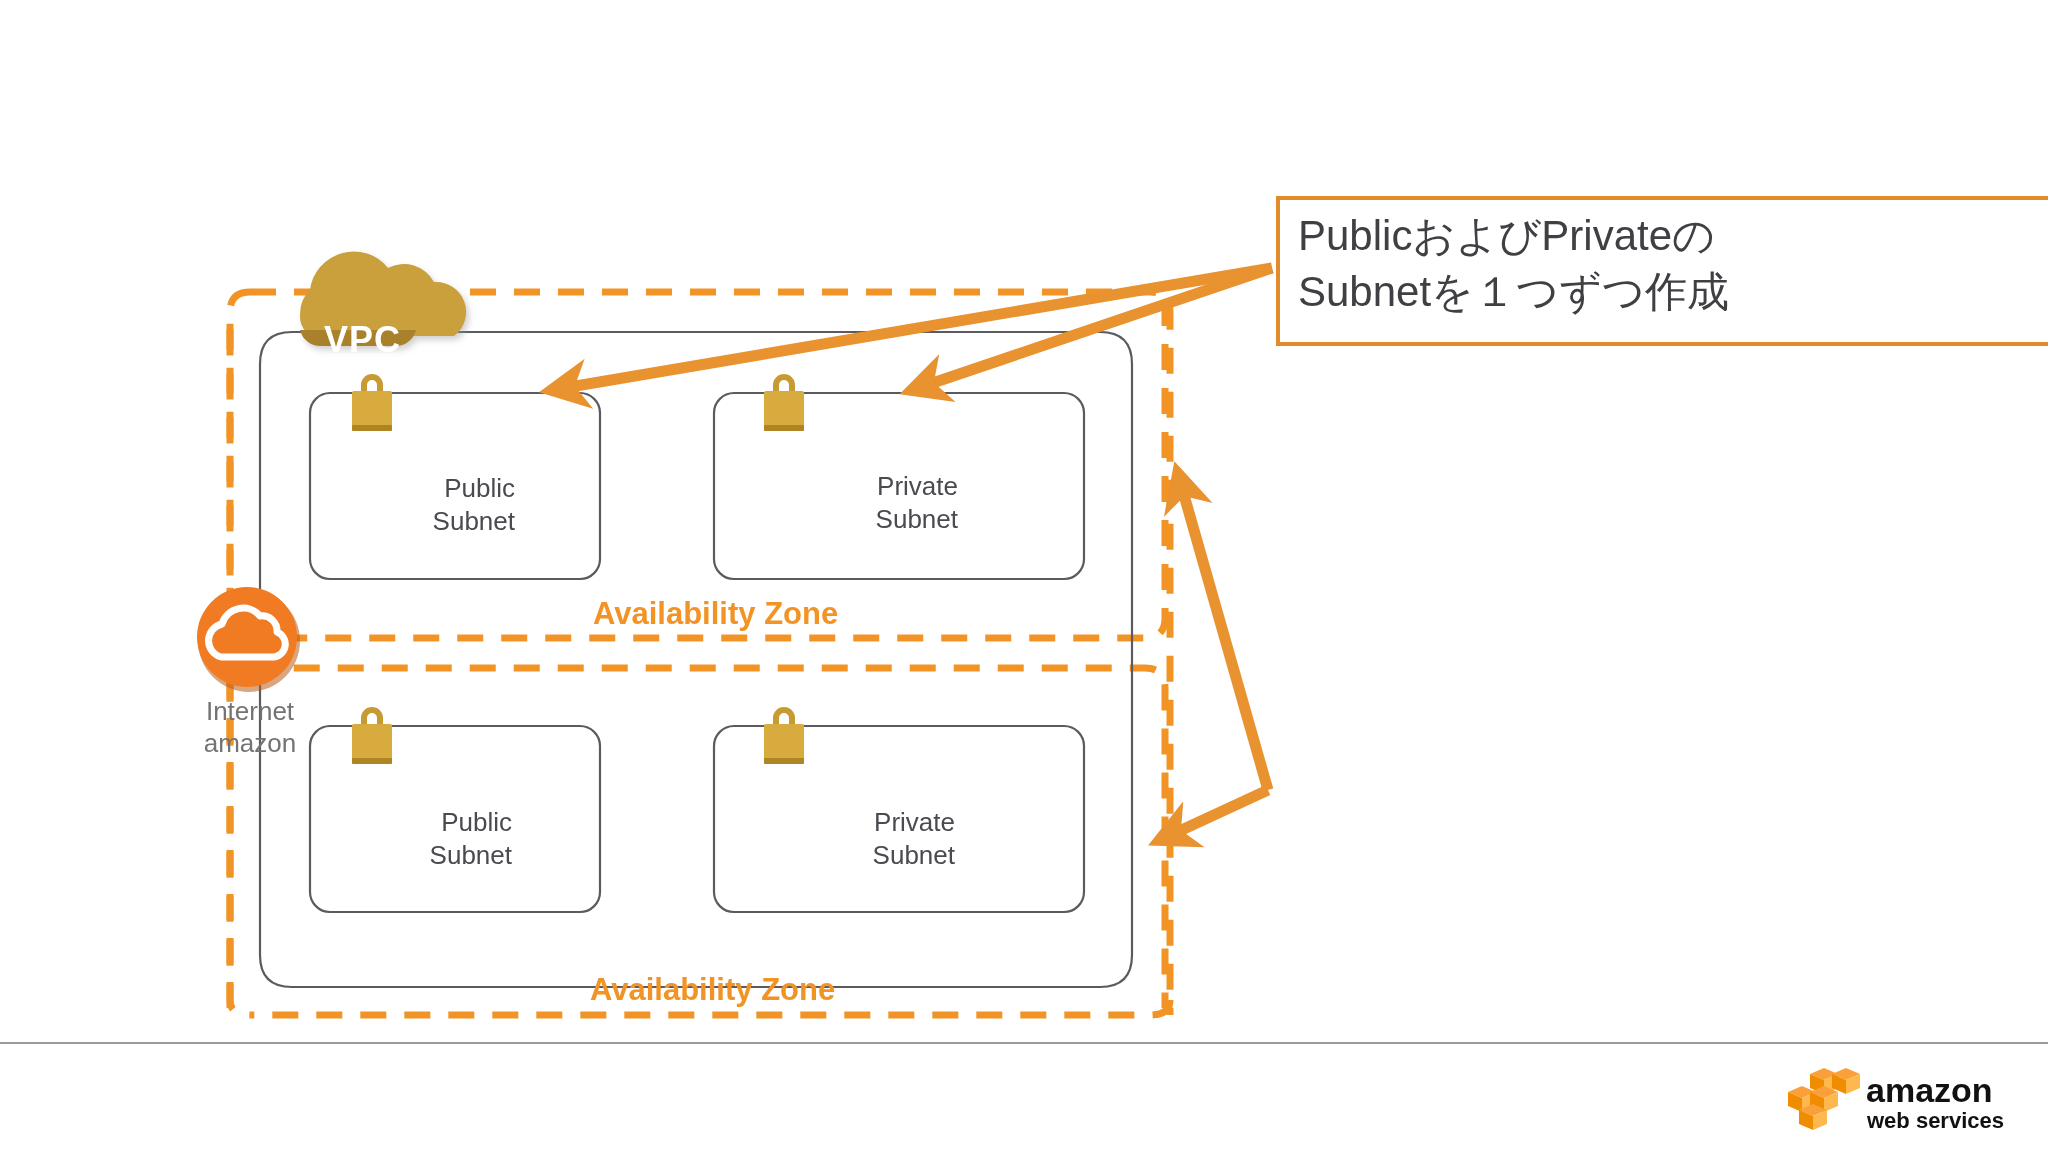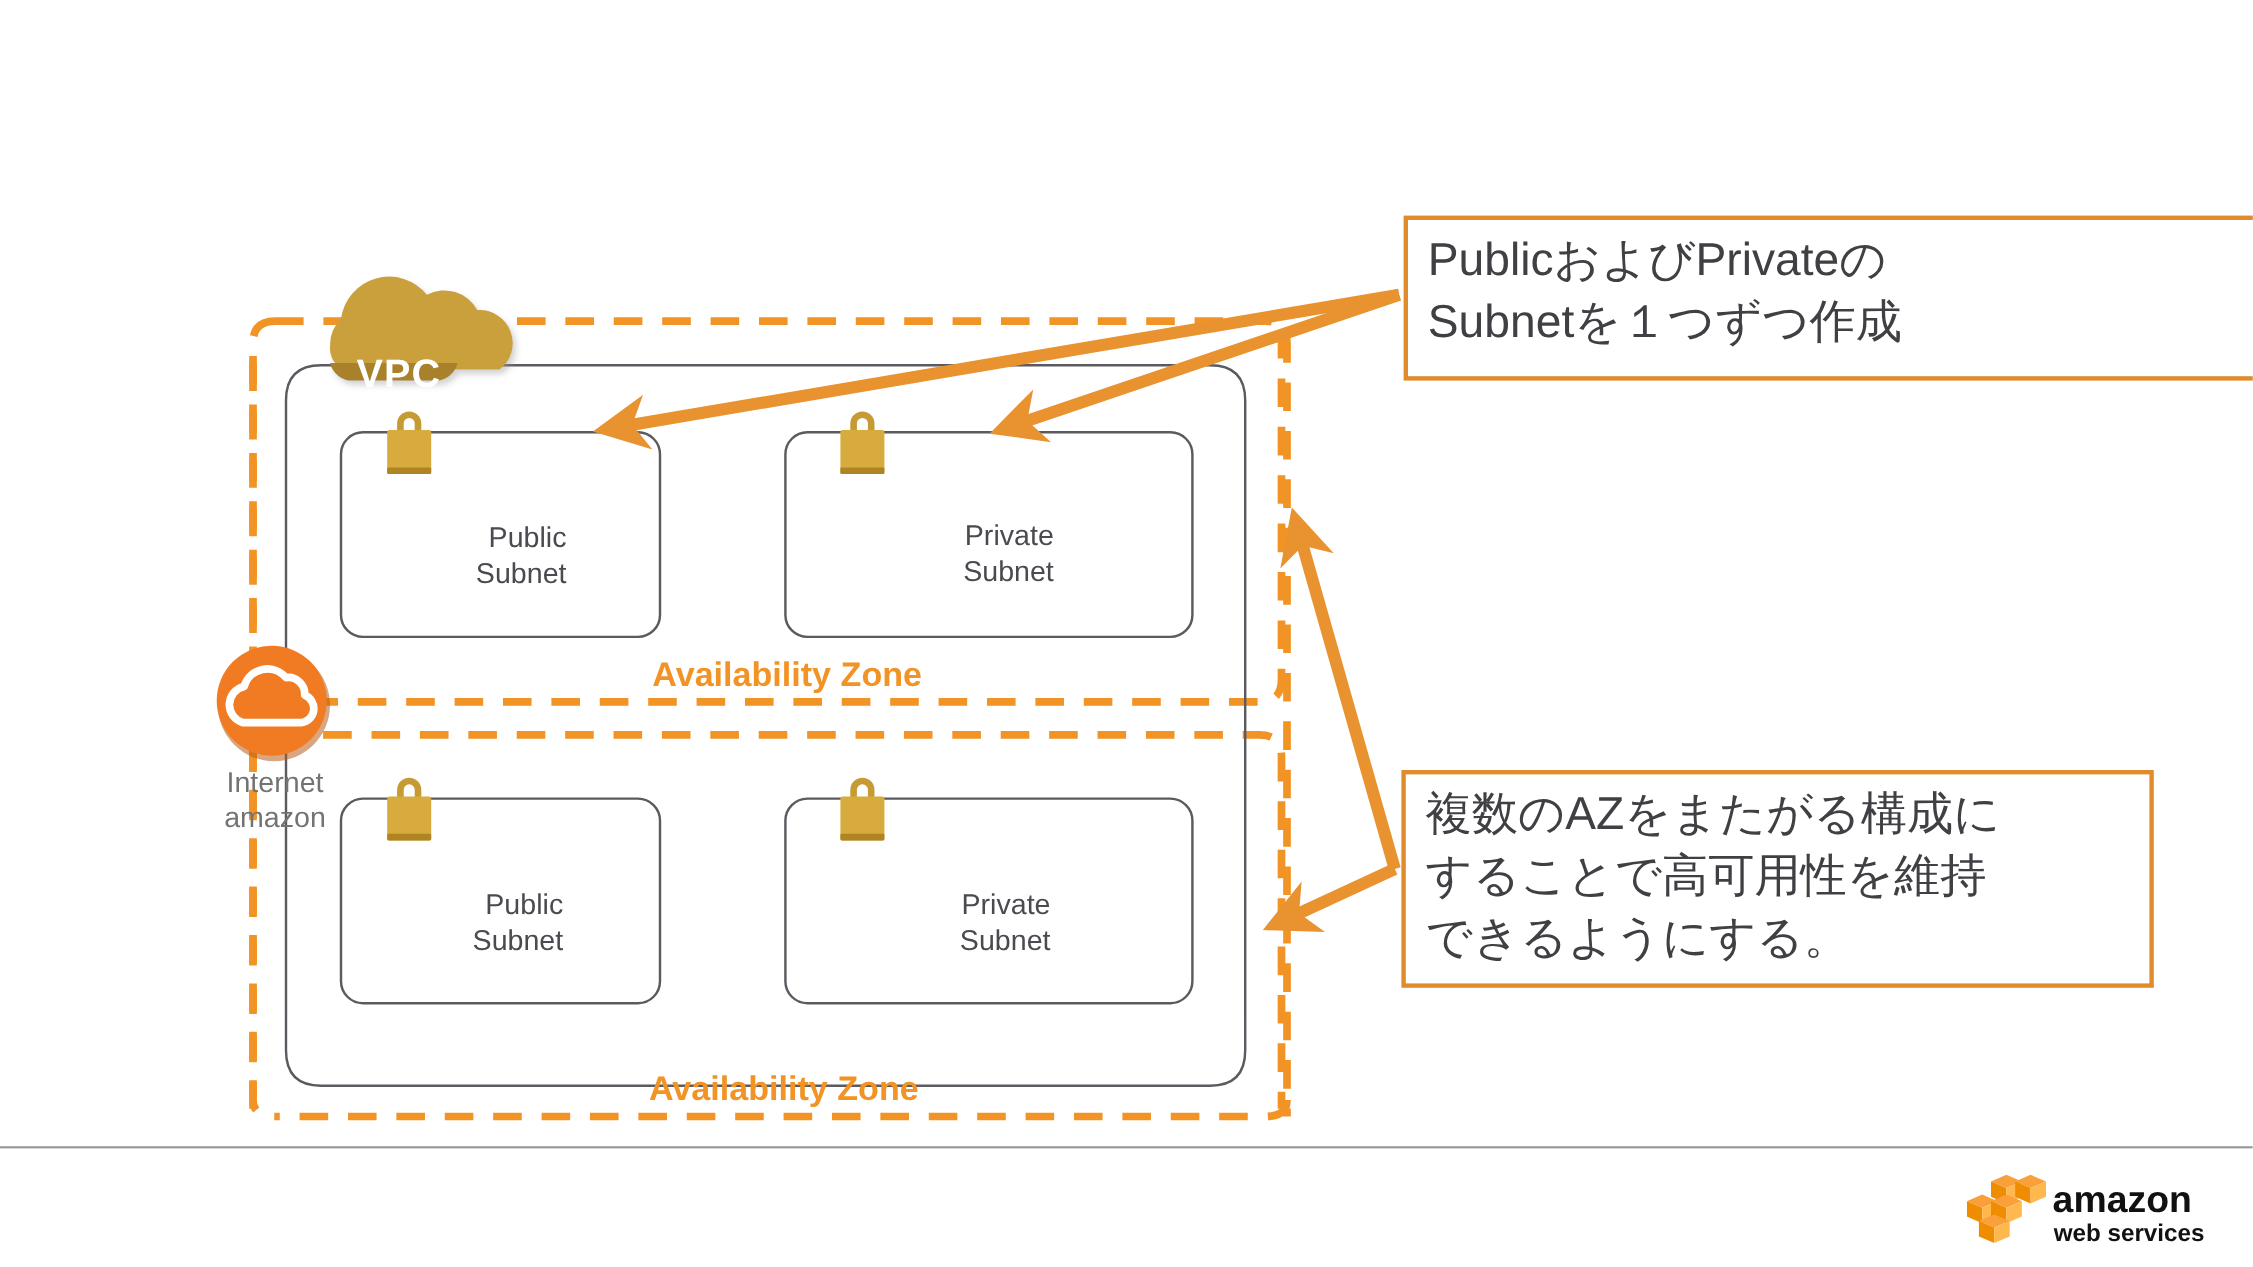--- a/index.html
+++ b/index.html
@@ -244,23 +244,20 @@
   <div class="az-label" style="left:590px; top:972px;">Availability Zone</div>
 
   <div id="igw-label">
     <div>Internet</div>
     <div>amazon</div>
   </div>
 
   <div class="callout" id="callout-subnets">PublicおよびPrivateの
 Subnetを１つずつ作成</div>
 
-  <div class="callout" id="callout-az">複数のAZをまたがる構成に
-することで高可用性を維持
-できるようにする。</div>
 
   <div id="footer-divider"></div>
 
   <svg id="aws-logo" viewBox="0 0 216 76" xmlns="http://www.w3.org/2000/svg">
 
     <g>
 
       <polygon points="36,8 50,14 36,20 22,14" fill="#F9A03A"></polygon>
       <polygon points="22,14 36,20 36,34 22,28" fill="#F08C00"></polygon>
       <polygon points="50,14 50,28 36,34 36,20" fill="#FFB84D"></polygon>

